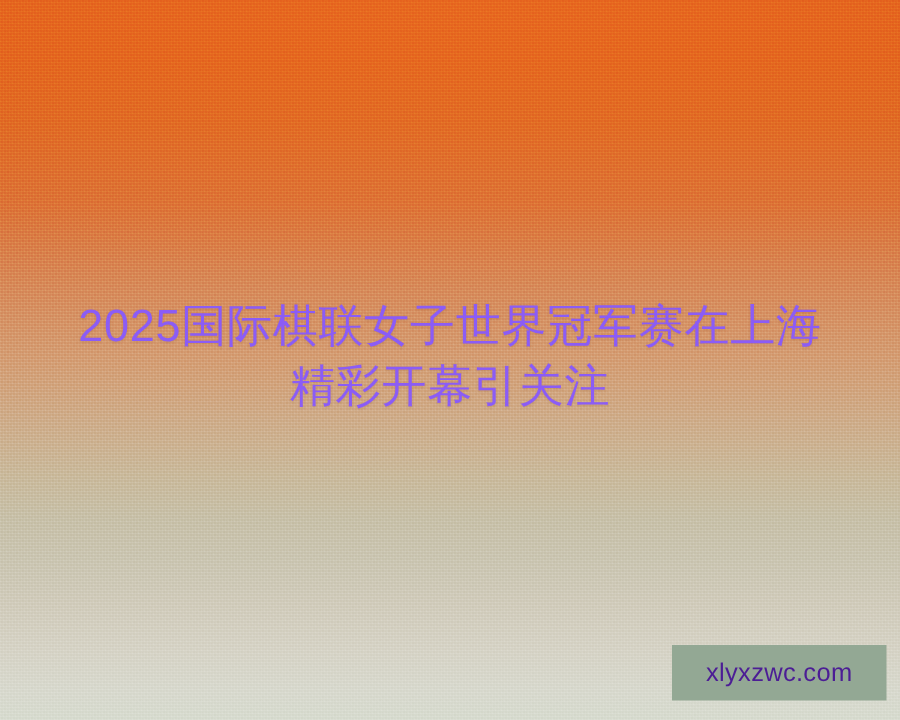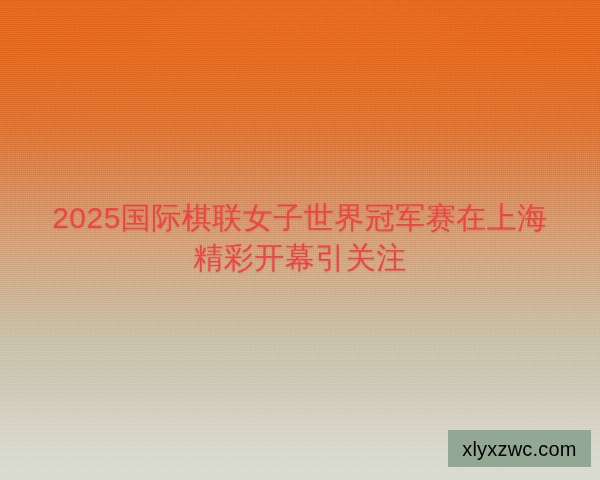--- a/index.html
+++ b/index.html
@@ -66,21 +66,21 @@
     pointer-events: none;
   }
 
   
   .headline {
     position: absolute;
     left: 0;
     right: 0;
     top: 198px;
     text-align: center;
-    color: #ef4444;
+    color: #8b5cf6;
     font-size: 30px;
     line-height: 40px;
     letter-spacing: 0.5px;
     font-weight: 400;
     padding: 0 38px;
     box-sizing: border-box;
     white-space: pre-wrap;
     text-shadow: 0 1px 2px rgba(120, 60, 20, 0.18);
   }
 
@@ -90,22 +90,22 @@
     left: 448px;
     top: 430px;
     width: 143px;
     height: 37px;
     background: #93a894;
     display: flex;
     align-items: center;
     justify-content: center;
   }
   .watermark-text {
-    color: #000000;
-    font-size: 20px;
+    color: #4c1d95;
+    font-size: 17px;
     letter-spacing: 0.2px;
     line-height: 1;
     white-space: nowrap;
   }
 </style>
 </head>
 <body>
 
 <div id="card">
 

